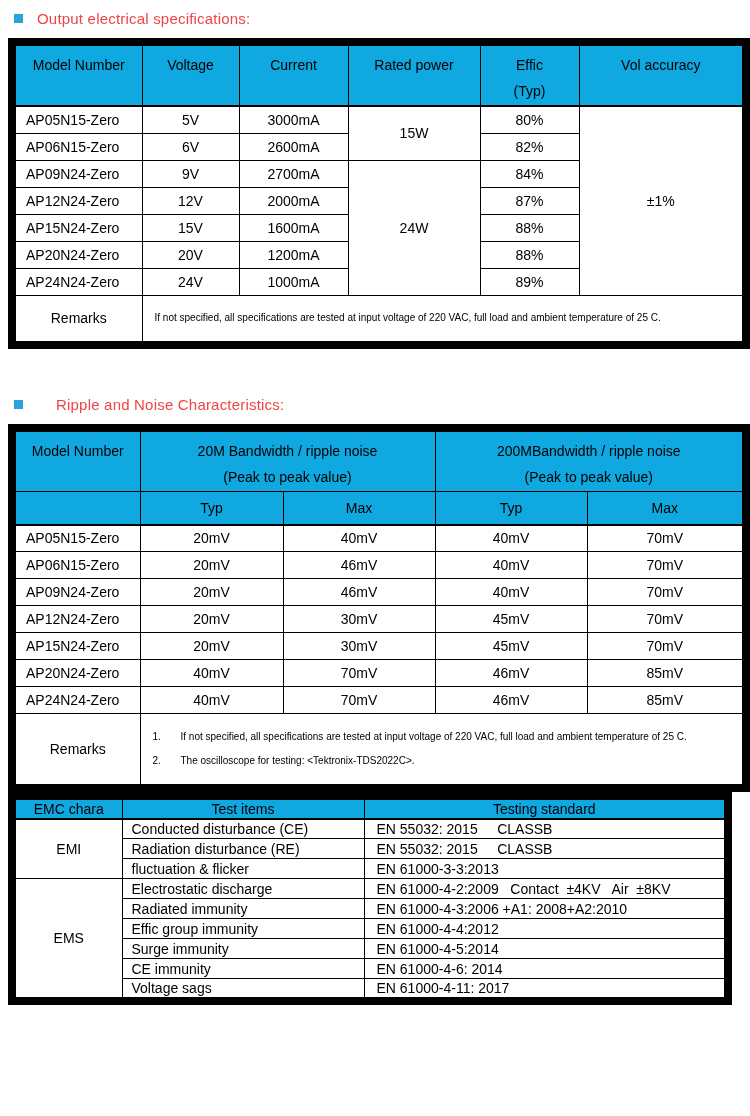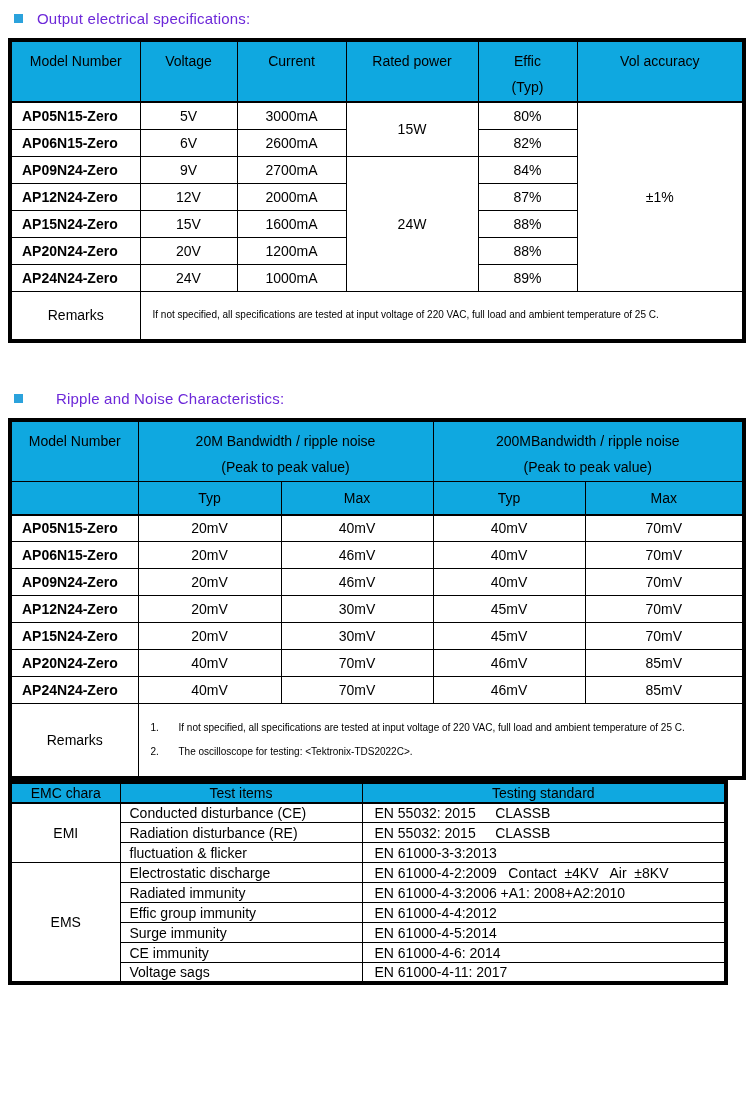--- a/index.html
+++ b/index.html
@@ -21,30 +21,30 @@
     margin-left: 6px;
     margin-bottom: 11px;
   }
   .bullet {
     width: 9px; height: 9px;
     background: #2ba2dc;
     margin-right: 14px;
     flex: 0 0 auto;
   }
   .title-text {
-    color: #6d28d9;
+    color: #ef4444;
     font-size: 15px;
     letter-spacing: 0.2px;
   }
 
   
   table {
     border-collapse: collapse;
     table-layout: fixed;
-    border: 4px solid #000000;
+    border: 8px solid #000000;
   }
   td {
     border: 1px solid #000;
     text-align: center;
     vertical-align: middle;
     padding: 1px 4px;
     font-size: 14px;
     overflow: hidden;
   }
   .hdr { background: #0fa8e0; }
@@ -52,21 +52,21 @@
     vertical-align: top;
     padding-top: 6px;
     line-height: 26px;
   }
   .thick-bottom td { border-bottom-width: 2px; }
 
   .t-spec, .t-ripple { width: 734px; }
   .t-emc { width: 716px; }
 
   .row-data td { height: 27px; }
-  .model-cell { text-align: left; padding-left: 10px; font-weight: bold; }
+  .model-cell { text-align: left; padding-left: 10px; }
 
   .remarks-cell {
     text-align: left;
     padding: 4px 12px 4px 12px;
     font-size: 10px;
     line-height: 24px;
     vertical-align: middle;
   }
   .remark-line { display: flex; }
   .remark-num { flex: 0 0 28px; }

